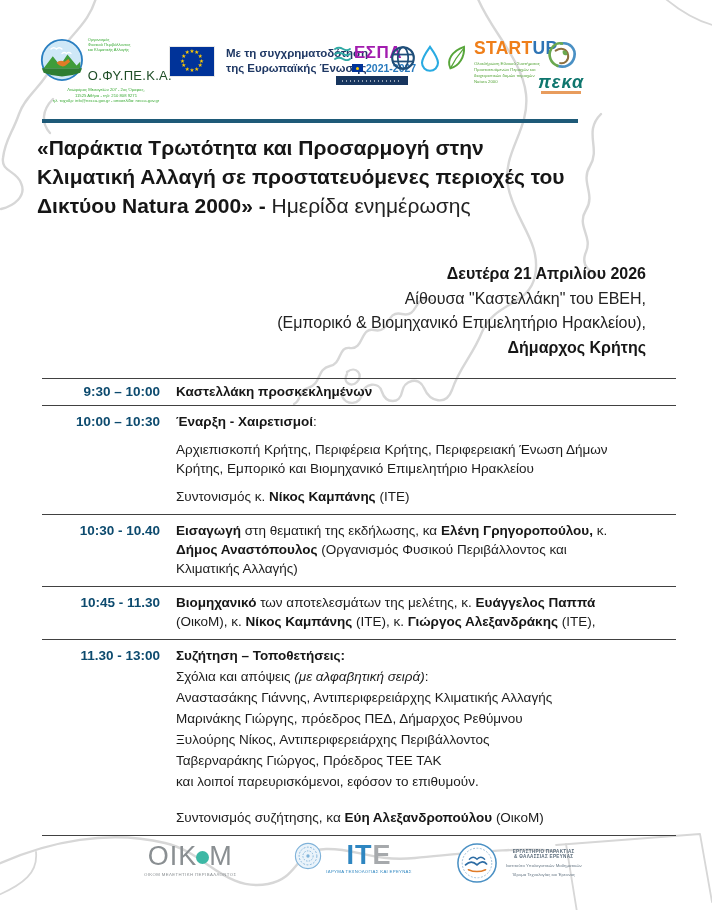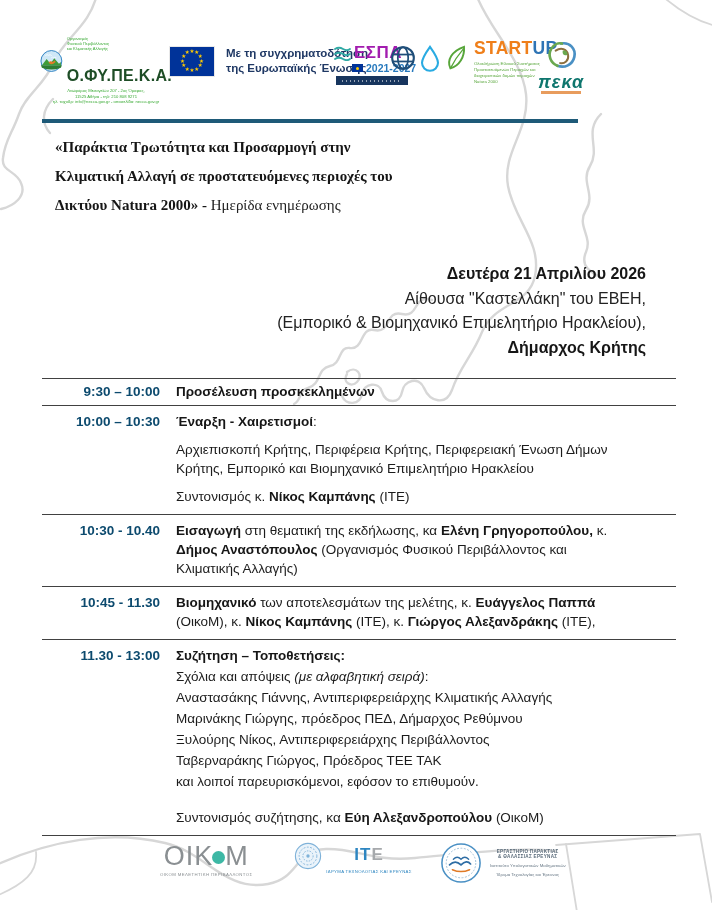--- a/index.html
+++ b/index.html
@@ -6,21 +6,21 @@
   .page{position:relative;width:712px;height:910px;background:#fff;overflow:hidden;
         font-family:"Liberation Sans",sans-serif;color:#1c1c1c;}
   #bg-map{position:absolute;left:0;top:0;z-index:0;}
   .content{position:relative;z-index:1;width:100%;height:100%;}
 
   
   .logo-ofypeka{position:absolute;left:40px;top:36px;width:132px;text-align:center;}
   .ofy-top{display:flex;align-items:center;justify-content:center;gap:4px;}
   .ofy-right{text-align:left;}
   .ofy-org{font-size:4px;color:#3aaa35;line-height:5px;}
-  .ofy-name{font-size:16px;font-weight:bold;color:#1e4d26;letter-spacing:.3px;margin-top:16px;}
+  .ofy-name{font-size:13px;font-weight:normal;color:#1e4d26;letter-spacing:.3px;margin-top:16px;}
   .ofy-addr{font-size:4.2px;color:#3aaa35;line-height:5.6px;margin-top:3px;}
 
   .eu-block{position:absolute;left:170px;top:46px;display:flex;align-items:center;gap:12px;}
   .eu-flag{position:relative;width:44px;height:29px;background:#003399;box-shadow:0 0 0 1px #e8e8e8;}
   .eu-star{position:absolute;font-size:5.5px;color:#ffcc00;line-height:6px;}
   .eu-text{font-size:11.5px;font-weight:bold;color:#1f3864;line-height:15px;}
 
   .espa{position:absolute;left:334px;top:44px;width:92px;}
   .espa-row1{display:flex;align-items:flex-end;gap:3px;}
   .espa-name{font-size:17px;font-weight:bold;color:#a21caf;letter-spacing:.5px;line-height:17px;}
@@ -38,22 +38,22 @@
   .startup-word{font-size:17.5px;font-weight:bold;letter-spacing:.3px;}
   .startup-word .st{color:#ef7f1a;} .startup-word .up{color:#2e74b5;}
   .startup-sub{font-size:4.3px;color:#57a63a;line-height:6px;margin-top:3px;}
 
   .peka{position:absolute;left:537px;top:40px;width:48px;text-align:center;}
   .peka-name{font-size:18px;font-style:italic;font-weight:bold;color:#0f766e;letter-spacing:1px;line-height:13px;}
   .peka-sub{margin:2px auto 0;width:40px;height:2.5px;background:#e07b27;opacity:.75;}
 
   
   .title-rule{position:absolute;left:42px;top:119px;width:536px;height:3.5px;background:#1e5a78;}
-  .event-title{position:absolute;left:55px;top:133px;width:580px;font-size:15px;line-height:29px;
-               font-weight:bold;color:#161616;font-family:Liberation Serif, serif;}
+  .event-title{position:absolute;left:37px;top:133px;width:580px;font-size:21px;line-height:29px;
+               font-weight:bold;color:#161616;}
   .event-title .light{font-weight:normal;color:#222;}
 
   
   .event-block{position:absolute;right:66px;top:262px;text-align:right;font-size:16px;line-height:24.5px;color:#222;}
   .event-block .b{font-weight:bold;color:#161616;}
 
   
   .agenda{position:absolute;left:42px;top:378px;width:634px;
           border-top:1.5px solid #414141;border-bottom:1.5px solid #414141;font-size:13.5px;}
   .agenda-row{display:flex;padding:6px 0 8px;}
@@ -62,28 +62,28 @@
   .agenda-time{width:118px;text-align:right;font-weight:bold;line-height:19px;color:#0c4a6e;flex:none;}
   .agenda-desc{margin-left:16px;max-width:445px;line-height:19px;}
   .para{margin:0;}
   .para + .para{margin-top:2px;}
   .para b{color:#161616;}
   .para-spacer{height:9px;}
   .para-spacer.big{height:17px;}
 
   
   .footer{position:absolute;left:0;top:842px;width:100%;display:flex;justify-content:center;
-          align-items:flex-start;gap:28px;}
+          align-items:flex-start;gap:44px;}
   .oikom{width:120px;text-align:center;}
   .oikom-word{font-size:27px;line-height:28px;color:#8a8f92;letter-spacing:1px;font-weight:400;}
   .oikom-dot{display:inline-block;width:13px;height:13px;border-radius:50%;background:#3db8a5;margin:0 0 1px -1px;vertical-align:baseline;}
   .oikom-cap{font-size:4.3px;color:#8a8f92;letter-spacing:.4px;margin-top:2px;}
   .ite{display:flex;align-items:flex-start;gap:4px;}
   .ite-txtcol{text-align:center;}
-  .ite-word{font-size:17px;line-height:26px;font-weight:bold;letter-spacing:1px;}
+  .ite-word{font-size:27px;line-height:26px;font-weight:bold;letter-spacing:1px;}
   .ite-word .i{color:#2e86c1;} .ite-word .t{color:#2e86c1;} .ite-word .e{color:#a6a9ac;}
   .ite-cap{font-size:4.3px;color:#2e86c1;letter-spacing:.3px;margin-top:1px;}
   .lab{display:flex;align-items:center;gap:8px;}
   .lab-text{line-height:6px;}
   .lab-l12{font-size:4.6px;color:#5a6b7a;font-weight:bold;letter-spacing:.3px;text-align:center;line-height:5.8px;}
   .lab-l34{font-size:4.3px;color:#6b7b88;text-align:center;line-height:5.6px;margin-top:3px;}
 </style>
 </head>
 <body>
 
@@ -220,21 +220,21 @@
       <div class="b">Δευτέρα 21 Απριλίου 2026</div>
       <div>Αίθουσα "Καστελλάκη" του ΕΒΕΗ,</div>
       <div>(Εμπορικό &amp; Βιομηχανικό Επιμελητήριο Ηρακλείου),</div>
       <div class="b">Δήμαρχος Κρήτης</div>
     </div>
 
     <div class="agenda">
         <div class="agenda-row">
           <div class="agenda-time">9:30 – 10:00</div>
           <div class="agenda-desc">
-            <div class="para"><b>Προσέλευση προσκεκλημένων</b></div>
+            <div class="para"><b>Καστελλάκη προσκεκλημένων</b></div>
           </div>
         </div>
         <div class="agenda-row">
           <div class="agenda-time">10:00 – 10:30</div>
           <div class="agenda-desc">
             <div class="para"><b>Έναρξη - Χαιρετισμοί</b><span>:</span></div>
             <div class="para-spacer"></div>
             <div class="para"><span>Αρχιεπισκοπή Κρήτης, Περιφέρεια Κρήτης, Περιφερειακή Ένωση Δήμων Κρήτης, Εμπορικό και Βιομηχανικό Επιμελητήριο Ηρακλείου</span></div>
             <div class="para-spacer"></div>
             <div class="para"><span>Συντονισμός κ. </span><b>Νίκος Καμπάνης</b><span> (ΙΤΕ)</span></div>

